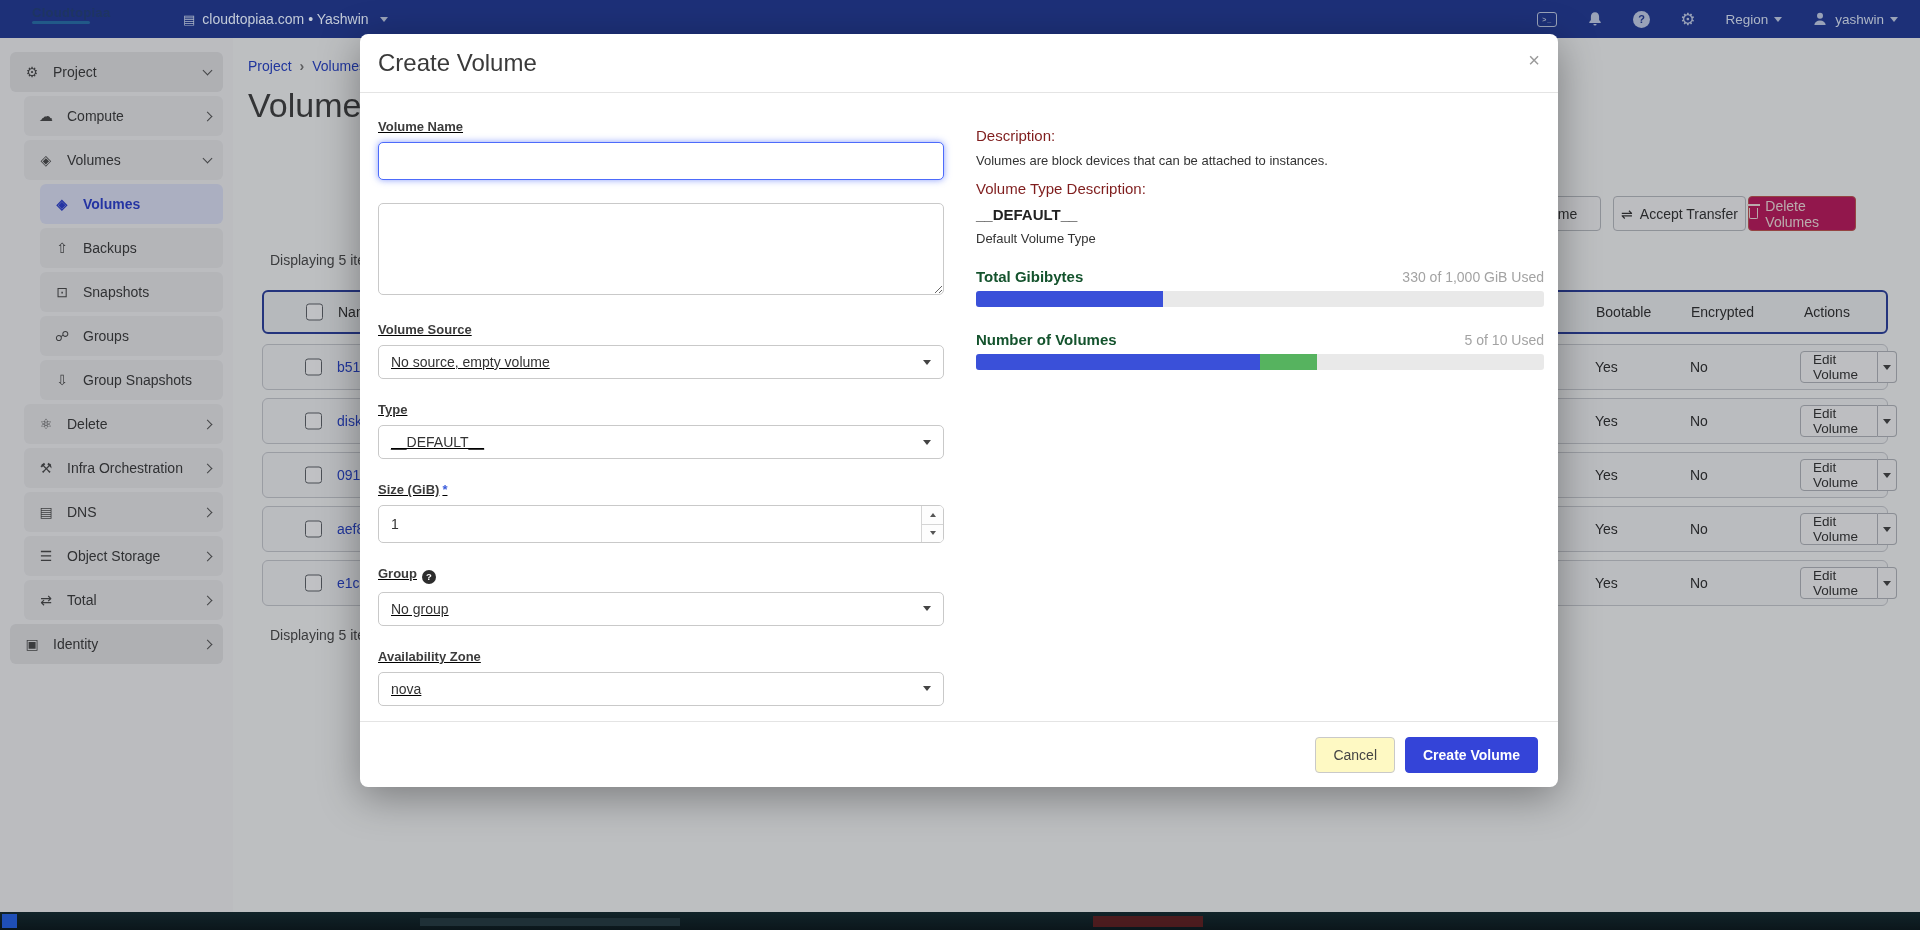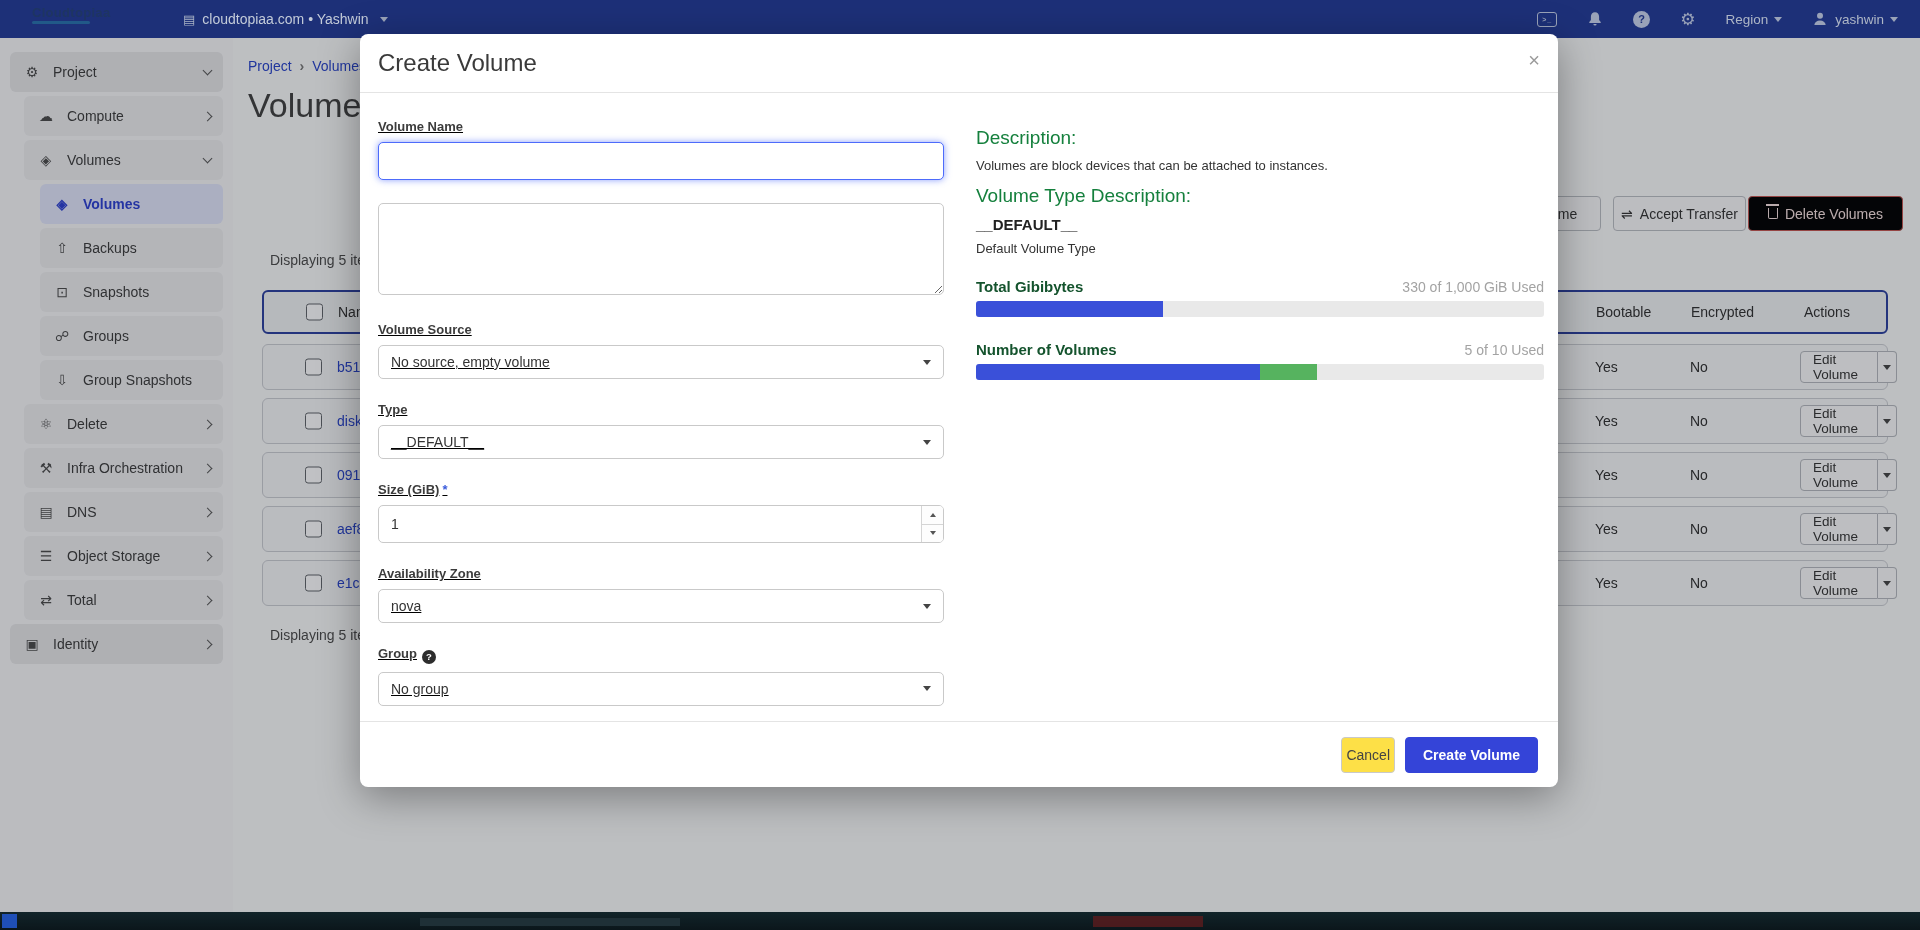--- a/index.html
+++ b/index.html
@@ -44,21 +44,21 @@
   
   .content { position:absolute; top:38px; left:233px; width:1687px; height:874px; z-index:1; }
   .breadcrumb { position:absolute; left:15px; top:20px; font-size:14px; color:#666; display:flex; gap:8px; align-items:center; }
   .breadcrumb a { color:#2742c8; text-decoration:none; }
   .bc-sep { color:#777; font-weight:bold; }
   .page-title { position:absolute; left:15px; top:48px; font-size:34px; font-weight:500; color:#3f3f3f; }
   .tb-btn { position:absolute; top:158px; height:35px; border-radius:4px; border:1px solid #b9bcc2; background:#f6f6f7;
             color:#333; font-size:14px; display:flex; align-items:center; justify-content:center; gap:7px; cursor:pointer; }
   .tb-create { left:1228px; width:140px; }
   .tb-accept { left:1380px; width:133px; }
-  .tb-delete { left:1515px; width:155px; background:#000000; border-color:#c25550; color:#f3dedd; }
+  .tb-delete { left:1515px; width:108px; background:#be185d; border-color:#c25550; color:#f3dedd; }
   .trash-ic { width:10px; height:11px; border:1.6px solid #f3dedd; border-top:none; border-radius:0 0 2px 2px; position:relative; }
   .trash-ic::before { content:""; position:absolute; left:-3px; top:-4px; width:13px; height:2px; background:#f3dedd; }
   .displaying { position:absolute; left:37px; font-size:14px; color:#4a4a4a; }
   .disp-top { top:214px; } .disp-bottom { top:589px; }
   .vtable-head { position:absolute; left:29px; top:252px; width:1626px; height:44px; border:2px solid #2b3f9e; border-radius:6px;
                  background:#eef0f2; }
   .vrow { position:absolute; left:29px; width:1626px; height:46px; border:1px solid #c9cbd1; border-radius:6px; background:#f3f4f6; }
   .cb { position:absolute; left:42px; top:50%; transform:translateY(-50%); width:17px; height:17px; border:1.7px solid #5f6368;
         border-radius:3px; background:#fbfbfc; cursor:pointer; }
   .col-name { position:absolute; left:74px; top:50%; transform:translateY(-50%); font-size:14px; color:#2f2f2f; white-space:nowrap; }
@@ -102,35 +102,35 @@
   .spinners { position:absolute; right:1px; top:1px; width:22px; height:36px; display:flex; flex-direction:column; }
   .spin { flex:1; border-left:1px solid #d5d5d5; display:flex; align-items:center; justify-content:center; cursor:pointer; background:#fdfdfd; }
   .spin:first-child { border-bottom:1px solid #d5d5d5; border-radius:0 4px 0 0; }
   .spin:last-child { border-radius:0 0 4px 0; }
   .tri-up-s { width:0; height:0; border-left:3.5px solid transparent; border-right:3.5px solid transparent; border-bottom:4.5px solid #555; }
   .tri-dn-s { width:0; height:0; border-left:3.5px solid transparent; border-right:3.5px solid transparent; border-top:4.5px solid #555; }
   .help-dot { display:inline-flex; width:14px; height:14px; border-radius:50%; background:#2d2d2d; color:#fff; font-size:9.5px;
               align-items:center; justify-content:center; margin-left:5px; vertical-align:-2px; cursor:pointer; }
 
   .info-col { position:absolute; left:616px; top:59px; width:568px; padding-top:34px; }
-  .info-h { font-size:19px; color:#15803d; margin-bottom:9px; }
+  .info-h { font-size:15px; color:#7f1d1d; margin-bottom:9px; }
   .info-p { font-size:13px; color:#333; margin-bottom:12px; }
   .type-name { font-size:15px; font-weight:bold; color:#222; margin-bottom:8px; }
   .type-desc { font-size:13px; color:#333; margin-bottom:22px; }
   .limits-h { font-size:24px; color:#3d3d3d; margin-bottom:16px; }
   .limit-row { display:flex; justify-content:space-between; align-items:baseline; margin-bottom:6px; }
   .limit-label { font-size:15px; font-weight:bold; color:#14532d; }
   .limit-usage { font-size:14px; color:#a3a3a3; }
   .bar { height:16px; background:#e9e9e9; border-radius:3px; overflow:hidden; display:flex; margin-bottom:24px; }
   .fill-blue { background:#3a50d9; height:100%; }
   .fill-green { background:#56b35f; height:100%; }
 
   .modal-footer { position:absolute; left:0; right:0; bottom:0; height:66px; border-top:1px solid #e4e4e4;
                   display:flex; align-items:center; justify-content:flex-end; gap:10px; padding:0 20px; }
-  .btn-cancel { height:36px; padding:0 4px; background:#fde047; border:1px solid #c9c9c9; border-radius:4px; font-size:14px; color:#444; cursor:pointer; }
+  .btn-cancel { height:36px; padding:0 17px; background:#fef9c3; border:1px solid #c9c9c9; border-radius:4px; font-size:14px; color:#444; cursor:pointer; }
   .btn-submit { height:36px; padding:0 17px; background:#3444d8; border:1px solid #3444d8; border-radius:4px; font-size:14px; font-weight:bold; color:#fff; cursor:pointer; }
 </style>
 </head>
 <body>
 
 <div class="screen">
 
   <div class="navbar">
     <div class="logo-wrap">
       <div class="logo">Cloudtopiaa</div>
@@ -372,30 +372,30 @@
             <span class="spin">
                 <span class="tri-up-s"></span>
               </span>
             <span class="spin">
                 <span class="tri-dn-s"></span>
               </span>
           </span>
         </div>
       </div>
       <div class="f-field">
+        <label class="f-label"><span>Group</span><span class="help-dot">?</span></label>
+        <div class="sel">
+          <span>No group</span>
+          <span class="tri-dn"></span>
+        </div>
+      </div>
+      <div class="f-field">
         <label class="f-label">Availability Zone</label>
         <div class="sel">
           <span>nova</span>
-          <span class="tri-dn"></span>
-        </div>
-      </div>
-      <div class="f-field">
-        <label class="f-label"><span>Group</span><span class="help-dot">?</span></label>
-        <div class="sel">
-          <span>No group</span>
           <span class="tri-dn"></span>
         </div>
       </div>
     </div>
 
     <div class="info-col">
       <div class="info-h">Description:</div>
       <div class="info-p">Volumes are block devices that can be attached to instances.</div>
       <div class="info-h">Volume Type Description:</div>
       <div class="type-name">__DEFAULT__</div>

